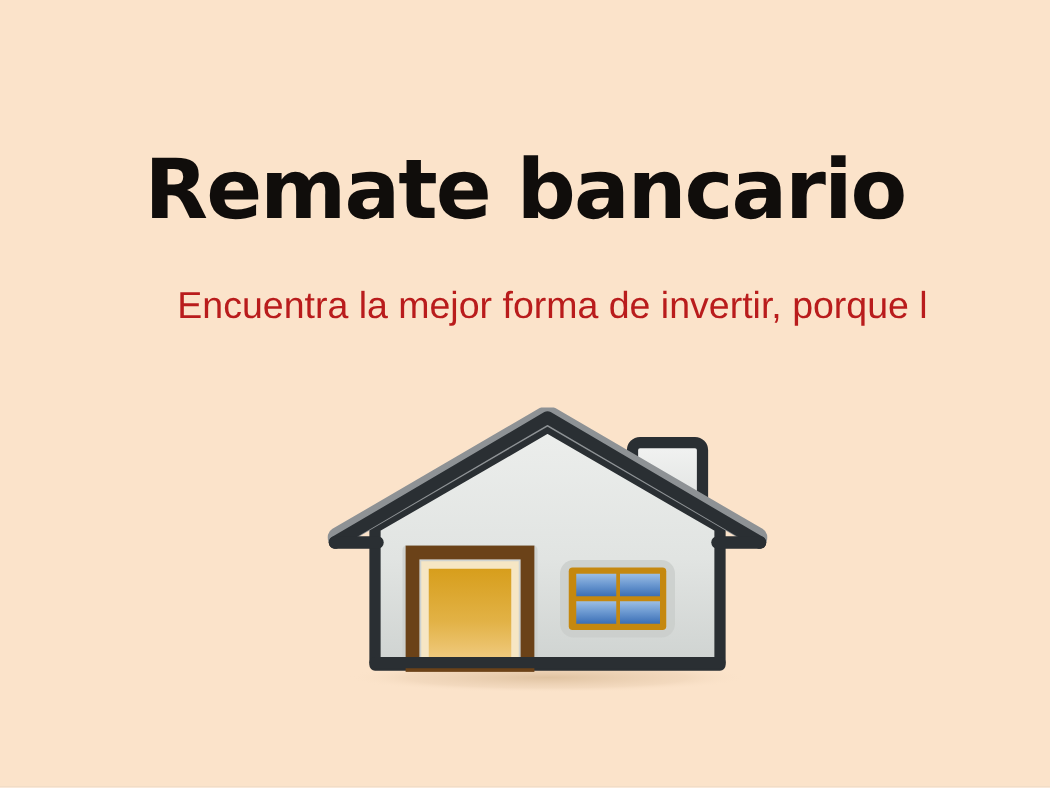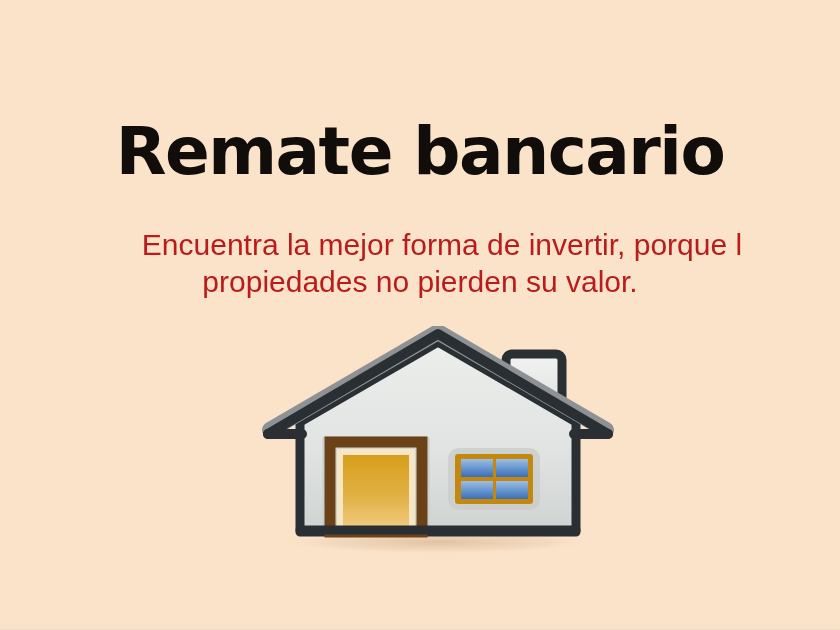--- a/index.html
+++ b/index.html
@@ -78,21 +78,20 @@
 </style>
 </head>
 <body>
 
 <div id="promo-card">
 
   <h1 id="headline">Remate bancario</h1>
 
   <p id="subheadline">
     <span class="sub-line sub-line-1">Encuentra la mejor forma de invertir, porque l</span>
-    <span class="sub-line sub-line-2">propiedades no pierden su valor.</span>
   </p>
 
   <div id="house-illustration">
     <svg viewBox="0 0 352 232" xmlns="http://www.w3.org/2000/svg">
       <defs>
         <linearGradient id="wallGrad" x1="0" y1="0" x2="0" y2="1">
           <stop offset="0%" stop-color="#ECEEEC"></stop>
           <stop offset="55%" stop-color="#E1E4E2"></stop>
           <stop offset="100%" stop-color="#CFD3D1"></stop>
         </linearGradient>

